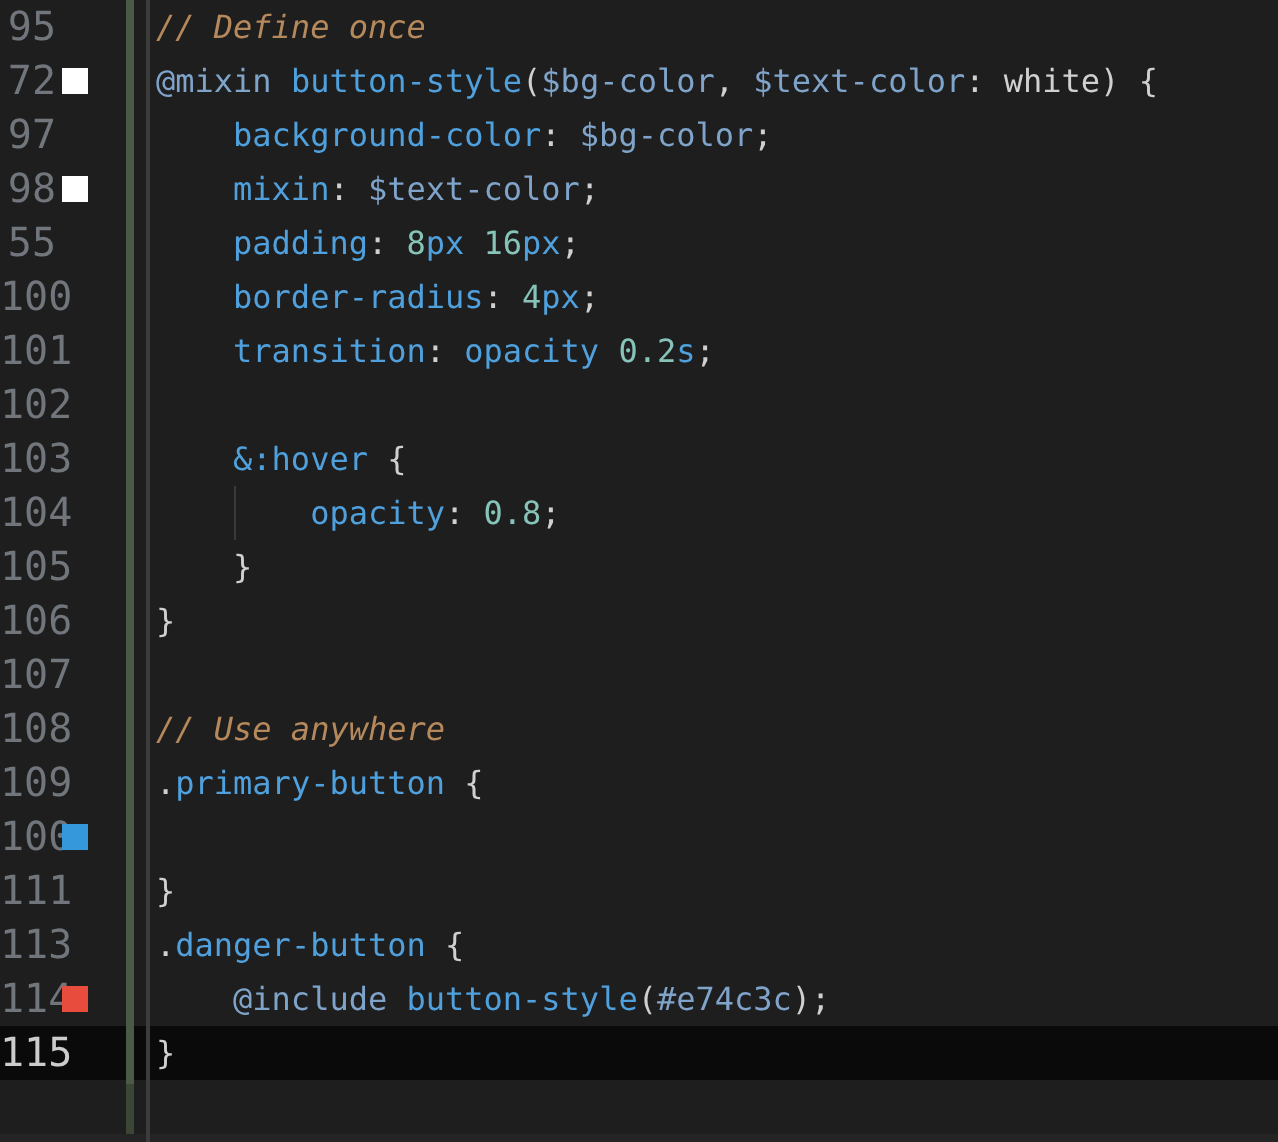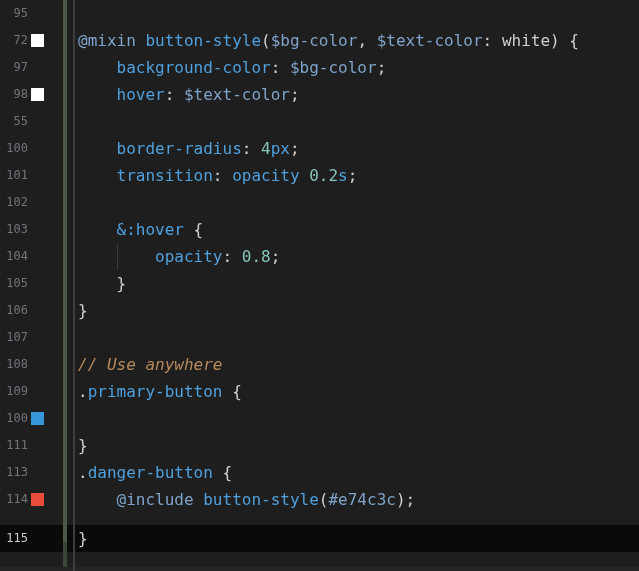--- a/index.html
+++ b/index.html
@@ -8,26 +8,26 @@
     width: 639px;
     height: 571px;
     background: var(--bg, #1e1e1e);
     font-family: "DejaVu Sans Mono", "Liberation Mono", monospace;
     font-size: 16px;
     overflow: hidden;
     cursor: text;
   }
   .lines { position: relative; }
   .row { position: relative; height: 27px; }
-  .row.current { background: var(--currentLineBg, #0a0a0a); margin-top: 12px; }
+  .row.current { background: var(--currentLineBg, #0a0a0a); }
   .num {
     position: absolute; left: 0; top: 0; width: 28px; height: 27px;
     line-height: 27px; text-align: right;
     color: var(--lineNumber, #71757c);
-    font-size: 12px;
+    font-size: 20px;
     user-select: none;
   }
   .row.current .num { color: var(--lineNumberActive, #cccccc); }
   .swatch {
     position: absolute; left: 31px; top: 7px; width: 13px; height: 13px;
   }
   .code {
     position: absolute; left: 78px; top: 0; height: 27px;
     line-height: 27px; white-space: pre;
   }
@@ -57,37 +57,39 @@
     background: var(--bottomStrip, #242424);
   }
 </style>
 </head>
 <body>
 
 <div class="editor" style="--bg: #1e1e1e; --currentLineBg: #0a0a0a; --lineNumber: #71757c; --lineNumberActive: #cccccc; --gutterBar: #4a5a44; --gutterBarDim: #3c4637; --gutterLine: #3c3c3c; --indentGuide: #3a3a3a; --bottomStrip: #242424; --comment: #b5895c; --keywordBlue: #4fa0dc; --mutedBlue: #7fa3c9; --numberTeal: #86c3b8; --punct: #d0d0d0; --swatchWhite: #ffffff; --swatchPrimary: #3498db; --swatchDanger: #e74c3c;">
   <div class="lines">
       <div class="row">
         <span class="num">95</span>
+        <span class="code"><span class="tok-c">// Define once</span></span>
       </div>
       <div class="row">
         <span class="num">72</span>
         <span class="swatch" style="background: rgb(255, 255, 255);"></span>
         <span class="code"><span class="tok-v">@mixin</span><span class="tok-p"> </span><span class="tok-k">button-style</span><span class="tok-p">(</span><span class="tok-v">$bg-color</span><span class="tok-p">, </span><span class="tok-v">$text-color</span><span class="tok-p">: </span><span class="tok-p">white</span><span class="tok-p">) {</span></span>
       </div>
       <div class="row">
         <span class="num">97</span>
         <span class="code"><span class="tok-p">    </span><span class="tok-k">background-color</span><span class="tok-p">: </span><span class="tok-v">$bg-color</span><span class="tok-p">;</span></span>
       </div>
       <div class="row">
         <span class="num">98</span>
         <span class="swatch" style="background: rgb(255, 255, 255);"></span>
-        <span class="code"><span class="tok-p">    </span><span class="tok-k">hover</span><span class="tok-p">: </span><span class="tok-v">$text-color</span><span class="tok-p">;</span></span>
+        <span class="code"><span class="tok-p">    </span><span class="tok-k">mixin</span><span class="tok-p">: </span><span class="tok-v">$text-color</span><span class="tok-p">;</span></span>
       </div>
       <div class="row">
         <span class="num">55</span>
+        <span class="code"><span class="tok-p">    </span><span class="tok-k">padding</span><span class="tok-p">: </span><span class="tok-n">8</span><span class="tok-k">px</span><span class="tok-p"> </span><span class="tok-n">16</span><span class="tok-k">px</span><span class="tok-p">;</span></span>
       </div>
       <div class="row">
         <span class="num">100</span>
         <span class="code"><span class="tok-p">    </span><span class="tok-k">border-radius</span><span class="tok-p">: </span><span class="tok-n">4</span><span class="tok-k">px</span><span class="tok-p">;</span></span>
       </div>
       <div class="row">
         <span class="num">101</span>
         <span class="code"><span class="tok-p">    </span><span class="tok-k">transition</span><span class="tok-p">: </span><span class="tok-k">opacity</span><span class="tok-p"> </span><span class="tok-n">0.2</span><span class="tok-k">s</span><span class="tok-p">;</span></span>
       </div>
       <div class="row">

